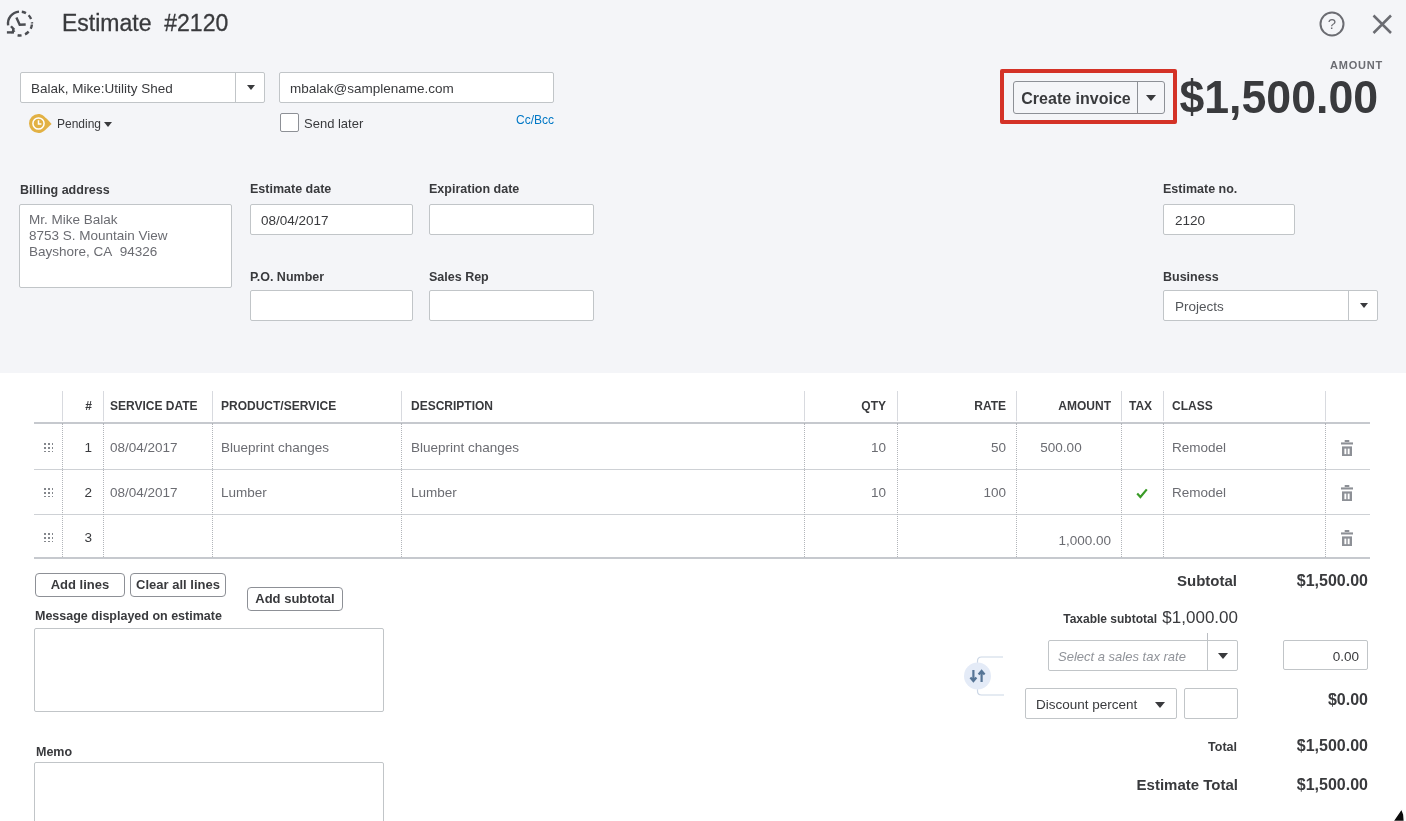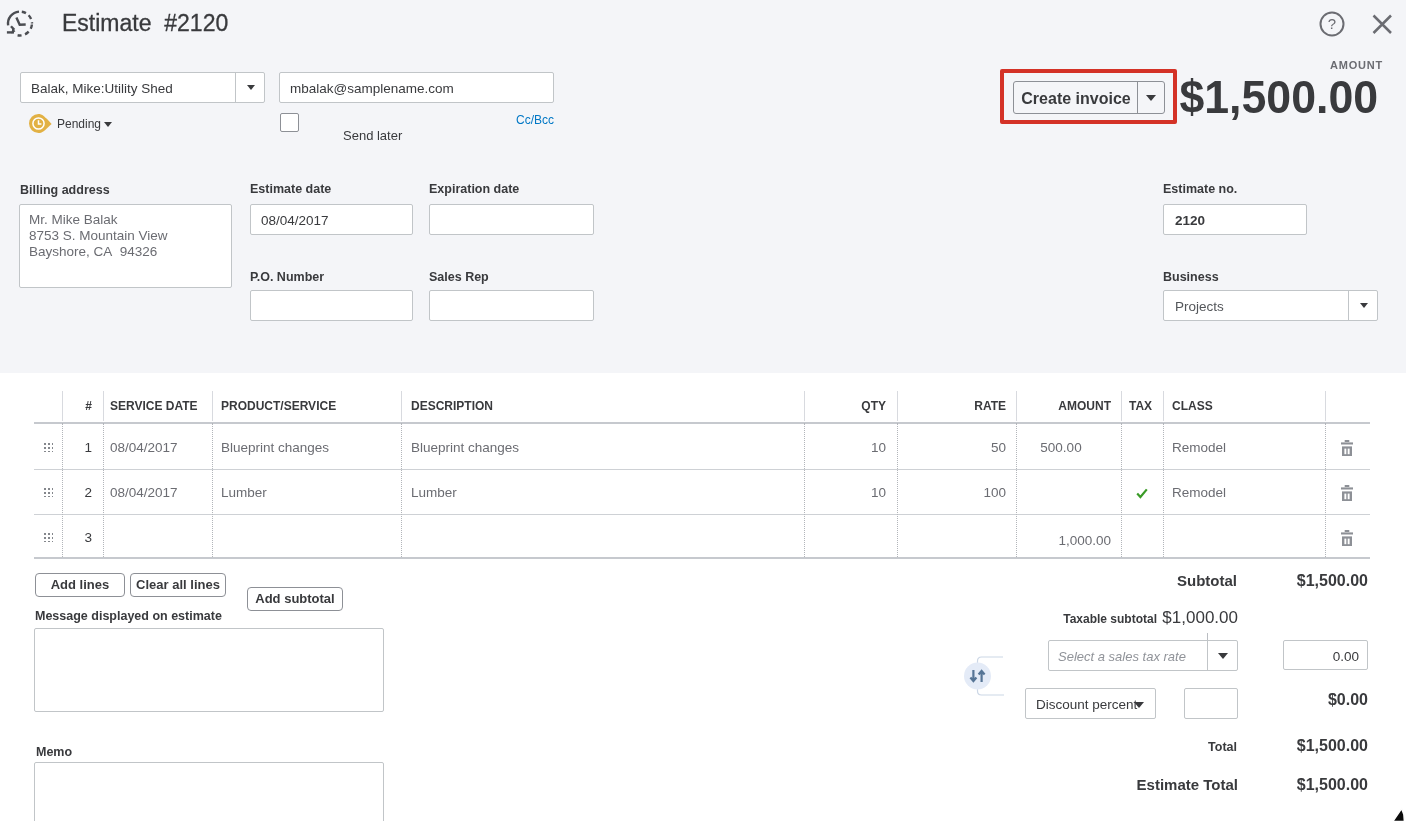--- a/index.html
+++ b/index.html
@@ -48,21 +48,21 @@
 
 <svg class="abs" style="left:29px; top:114px;" width="23" height="19" viewBox="0 0 23 19">
   <path d="M9.5 0 A9.5 9.5 0 0 0 9.5 19 C13 19 15.5 16.8 22.6 9.9 C15.5 2.2 13 0 9.5 0 Z" fill="#e2b144"></path>
   <circle cx="9.5" cy="9.5" r="5.6" fill="none" stroke="#fff" stroke-width="1.5"></circle>
   <path d="M9.5 6.2 L9.5 10 L12.4 10" fill="none" stroke="#fff" stroke-width="1.5"></path>
 </svg>
 <div class="abs" style="left:57px; top:117px; font-size:12px;">Pending</div>
 <div class="abs caret" style="left:104px; top:121.5px; border-left-width:4.5px; border-right-width:4.5px; border-top-width:5.5px;"></div>
 
 <div class="abs" style="left:280px; top:113px; width:19px; height:19px; background:#fff; border:1px solid #8d9096; border-radius:2px;"></div>
-<div class="abs" style="left:304px; top:128px; font-size:13px;margin-left:39px;">Send later</div>
+<div class="abs" style="left:304px; top:116px; font-size:13px;">Send later</div>
 
 <div class="abs" style="left:1000px; top:69px; width:177px; height:55px; border:4.5px solid #d43227; border-radius:2px;"></div>
 <div class="abs" style="left:1013px; top:81px; width:152px; height:33px; border:1px solid #8d9096; border-radius:3px;">
   <div class="abs" style="left:0; top:8px; width:124px; text-align:center; font-size:16px; font-weight:700;">Create invoice</div>
   <div class="abs" style="right:0; top:0; width:27px; height:31px; border-left:1px solid #8d9096;"></div>
   <div class="abs caret" style="right:8px; top:13px; border-left-width:5.5px; border-right-width:5.5px; border-top-width:6.5px;"></div>
 </div>
 <div class="abs" style="right:23px; top:59px; font-size:11px; font-weight:700; color:#6b6c72; letter-spacing:0.8px;">AMOUNT</div>
 <div class="abs" style="right:28px; top:69px; font-size:47px; font-weight:700; color:#393a3d; transform:scaleX(0.95); transform-origin:right;">$1,500.00</div>
 
@@ -77,21 +77,21 @@
 <div class="abs lbl" style="left:429px; top:182px;">Expiration date</div>
 <div class="abs input" style="left:429px; top:204px; width:165px; height:31px;"></div>
 
 <div class="abs lbl" style="left:250px; top:270px;">P.O. Number</div>
 <div class="abs input" style="left:250px; top:290px; width:163px; height:31px;"></div>
 
 <div class="abs lbl" style="left:429px; top:270px;">Sales Rep</div>
 <div class="abs input" style="left:429px; top:290px; width:165px; height:31px;"></div>
 
 <div class="abs lbl" style="left:1163px; top:182px;">Estimate no.</div>
-<div class="abs input" style="left:1163px; top:204px; width:144px; height:31px;font-weight:bold;">
+<div class="abs input" style="left:1163px; top:204px; width:132px; height:31px;">
     <div class="abs" style="left:11px; top:8px; font-size:13.5px;">2120</div>
   </div>
 
 <div class="abs lbl" style="left:1163px; top:270px;">Business</div>
 <div class="abs input" style="left:1163px; top:290px; width:215px; height:31px;">
   <div class="abs" style="left:11px; top:8px; font-size:13.5px; color:#53565a;">Projects</div>
   <div class="abs" style="right:0; top:0; width:29px; height:29px; border-left:1px solid #c1c5c8;"></div>
   <div class="abs caret" style="right:9px; top:12px;"></div>
 </div>
 
@@ -223,21 +223,21 @@
 <div class="abs" style="left:1207px; top:633px; width:1px; height:8px; background:#babdc2;"></div>
 <div class="abs input" style="left:1048px; top:640px; width:190px; height:31px;">
   <div class="abs" style="left:9px; top:8px; font-size:13px; font-style:italic; color:#909399;">Select a sales tax rate</div>
   <div class="abs" style="right:0; top:0; width:30px; height:29px; border-left:1px solid #c1c5c8;"></div>
   <div class="abs caret" style="right:9px; top:12px; border-left-width:5.5px; border-right-width:5.5px; border-top-width:6.5px;"></div>
 </div>
 <div class="abs input" style="left:1283px; top:640px; width:85px; height:30px;">
   <div class="abs" style="right:8px; top:8px; font-size:13.5px;">0.00</div>
 </div>
 
-<div class="abs input" style="left:1025px; top:688px; width:131px; height:31px;">
+<div class="abs input" style="left:1025px; top:688px; width:152px; height:31px;">
   <div class="abs" style="left:10px; top:8px; font-size:13.5px;">Discount percent</div>
   <div class="abs caret" style="right:11px; top:13px; border-left-width:5.5px; border-right-width:5.5px; border-top-width:6.5px;"></div>
 </div>
 <div class="abs input" style="left:1184px; top:688px; width:54px; height:31px;"></div>
 <div class="tot" style="left:1268px; top:691px; width:100px; font-size:16px; font-weight:700;">$0.00</div>
 
 <div class="tot" style="left:1137px; top:740px; width:100px; font-size:12.5px; font-weight:700;">Total</div>
 <div class="tot" style="left:1268px; top:737px; width:100px; font-size:16px; font-weight:700;">$1,500.00</div>
 
 <div class="tot" style="left:1038px; top:776px; width:200px; font-size:15px; font-weight:700;">Estimate Total</div>

